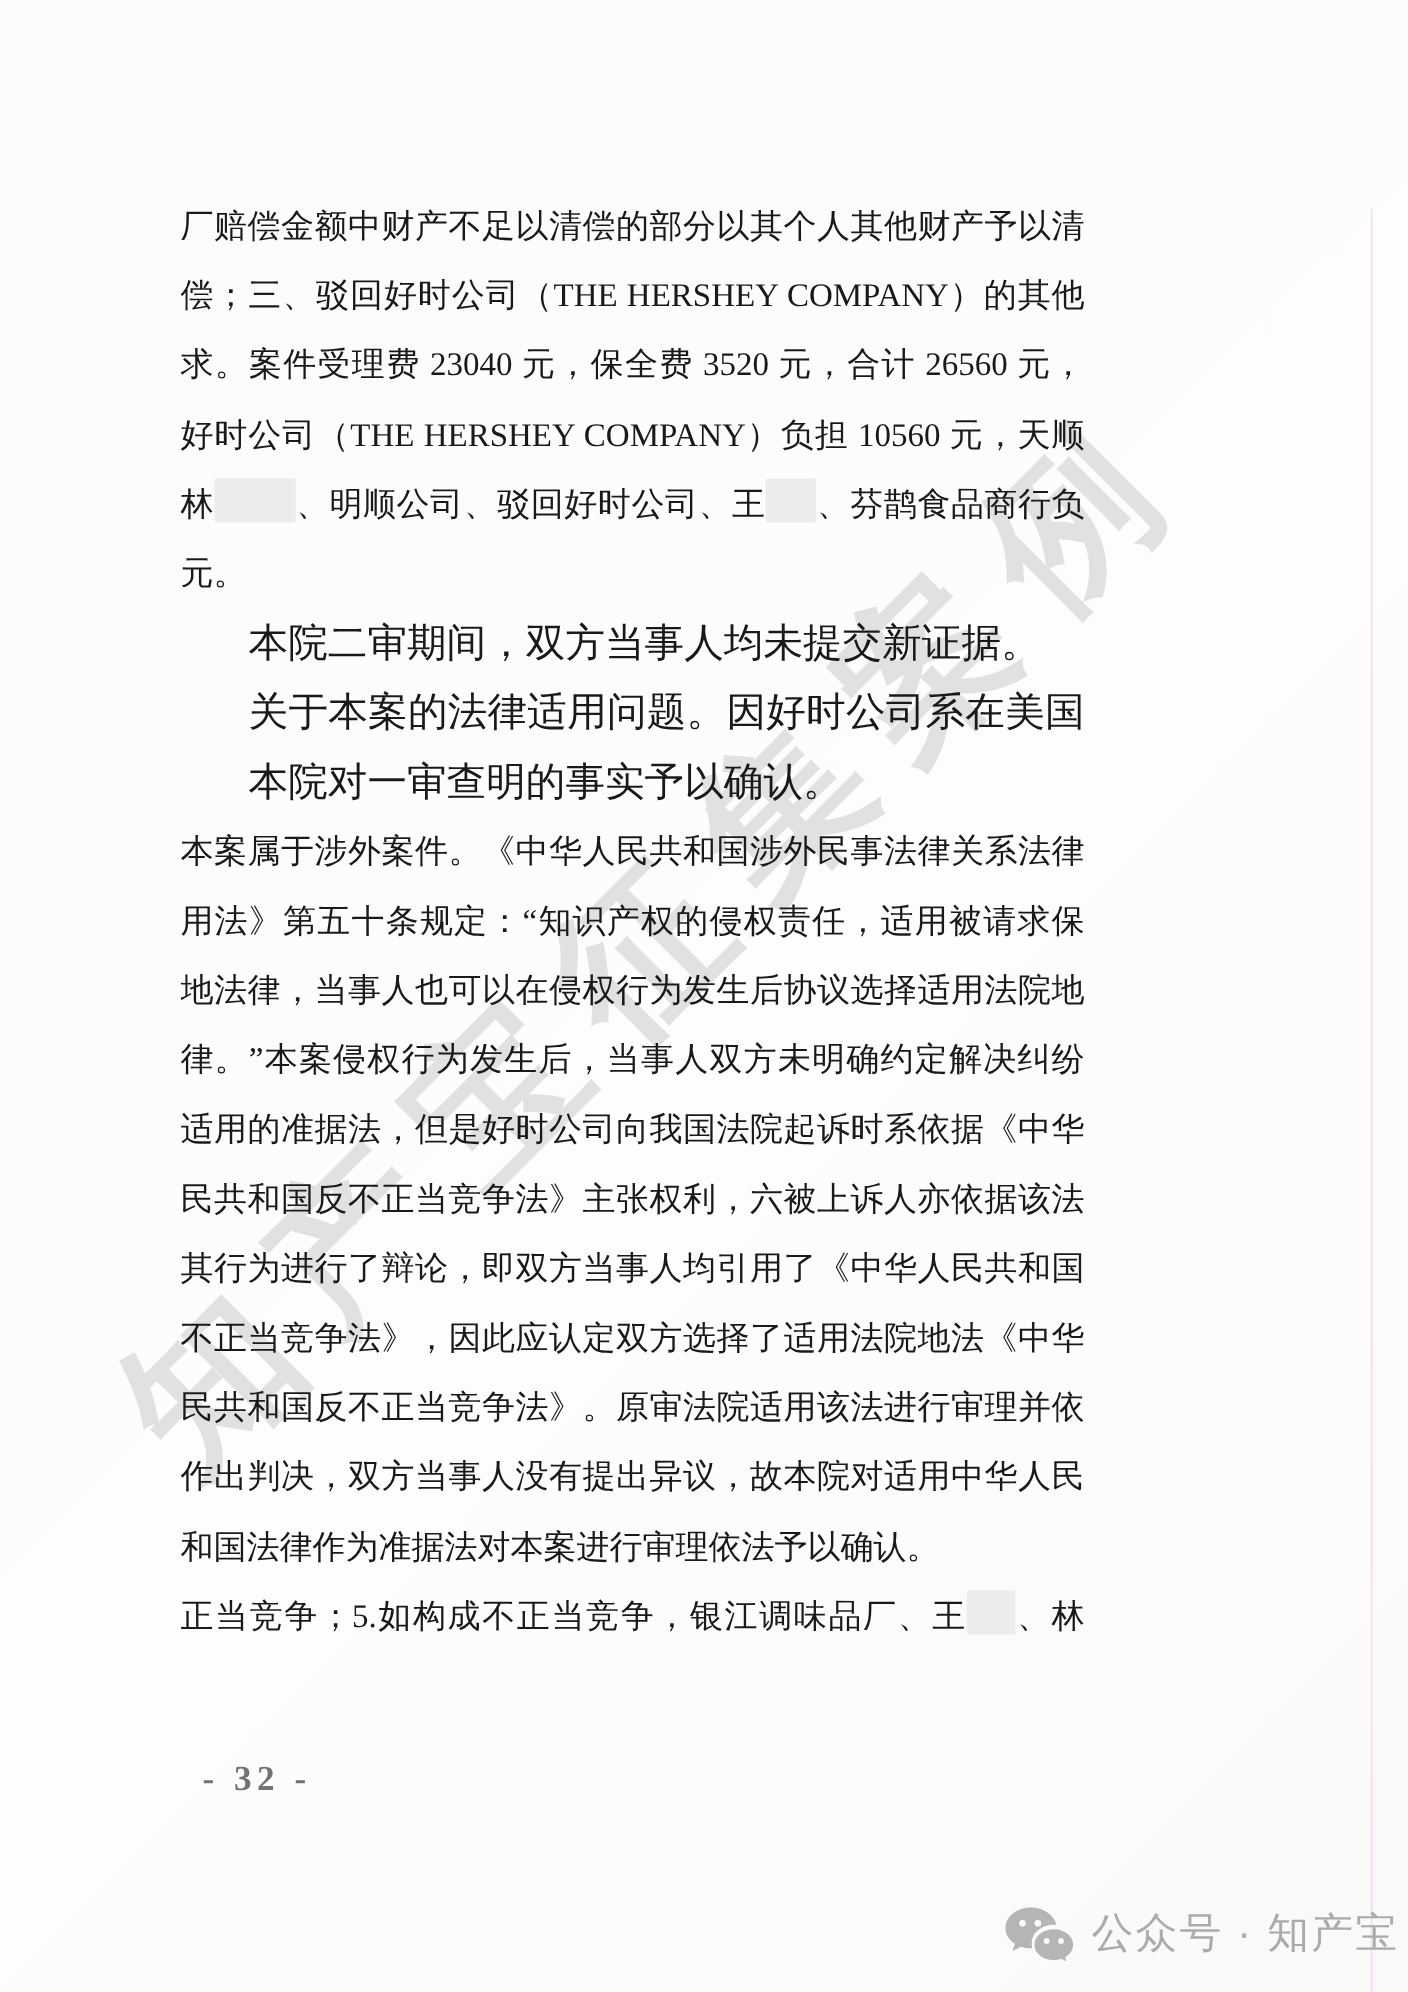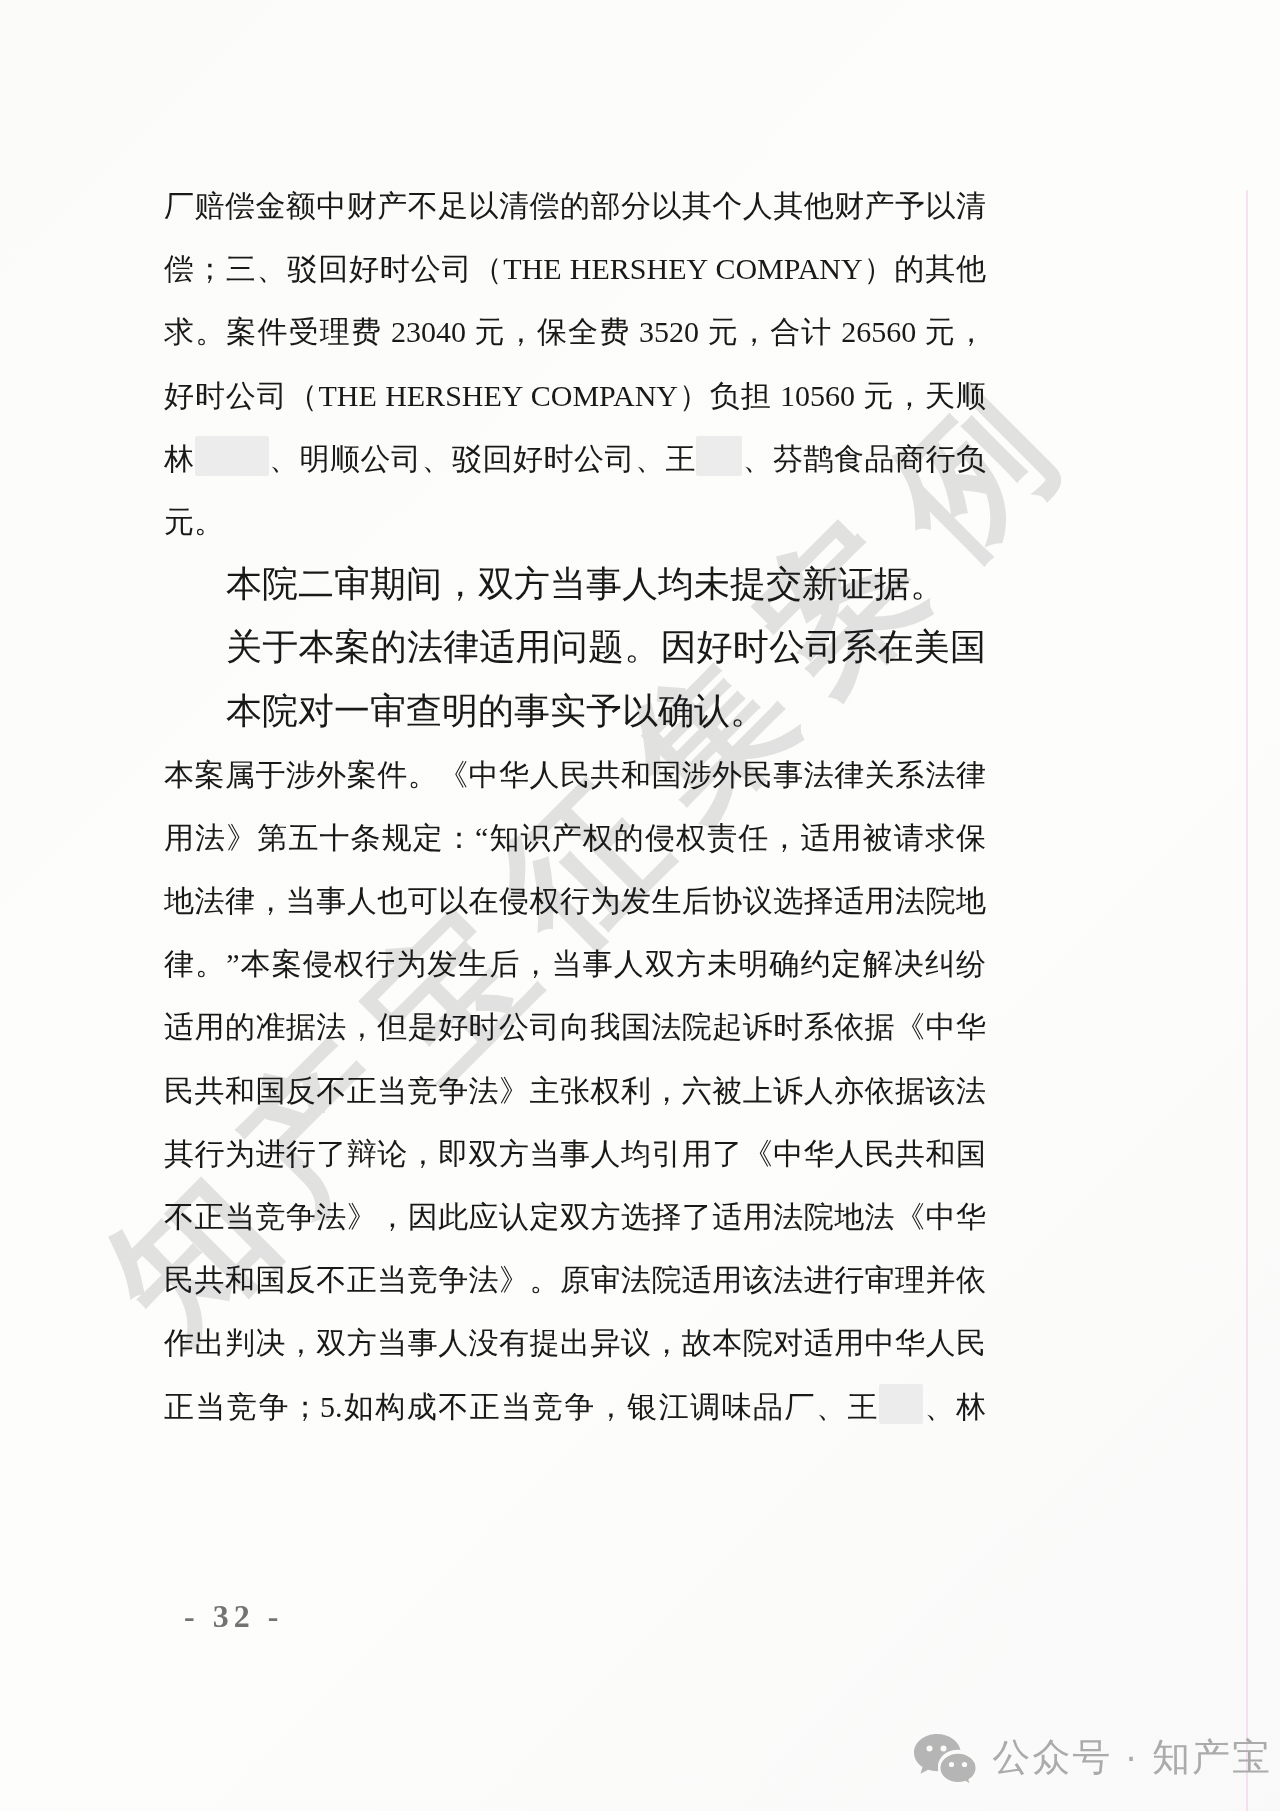--- a/index.html
+++ b/index.html
@@ -71,20 +71,21 @@
       <div class="line justify"><span>本案属于涉外案件。《中华人民共和国涉外民事法律关系法律适</span></div>
       <div class="line justify"><span>用法》第五十条规定：“知识产权的侵权责任，适用被请求保护</span></div>
       <div class="line justify"><span>地法律，当事人也可以在侵权行为发生后协议选择适用法院地法</span></div>
       <div class="line justify"><span>律。”本案侵权行为发生后，当事人双方未明确约定解决纠纷所</span></div>
       <div class="line justify"><span>适用的准据法，但是好时公司向我国法院起诉时系依据《中华人</span></div>
       <div class="line justify"><span>民共和国反不正当竞争法》主张权利，六被上诉人亦依据该法对</span></div>
       <div class="line justify"><span>其行为进行了辩论，即双方当事人均引用了《中华人民共和国反</span></div>
       <div class="line justify"><span>不正当竞争法》，因此应认定双方选择了适用法院地法《中华人</span></div>
       <div class="line justify"><span>民共和国反不正当竞争法》。原审法院适用该法进行审理并依法</span></div>
       <div class="line justify"><span>作出判决，双方当事人没有提出异议，故本院对适用中华人民共</span></div>
+      <div class="line left"><span>和国法律作为准据法对本案进行审理依法予以确认。</span></div>
       <div class="line justify"><span>正当竞争；5.如构成不正当竞争，银江调味品厂、王</span><span class="redact" style="width: 44px;"></span><span>、林</span></div>
     </div>
 
   <div class="page-number">- 32 -</div>
 
   <div class="scan-streak"></div>
 
   <div class="wechat-footer">
     <span>
       <svg width="68" height="58" viewBox="0 0 68 58">

